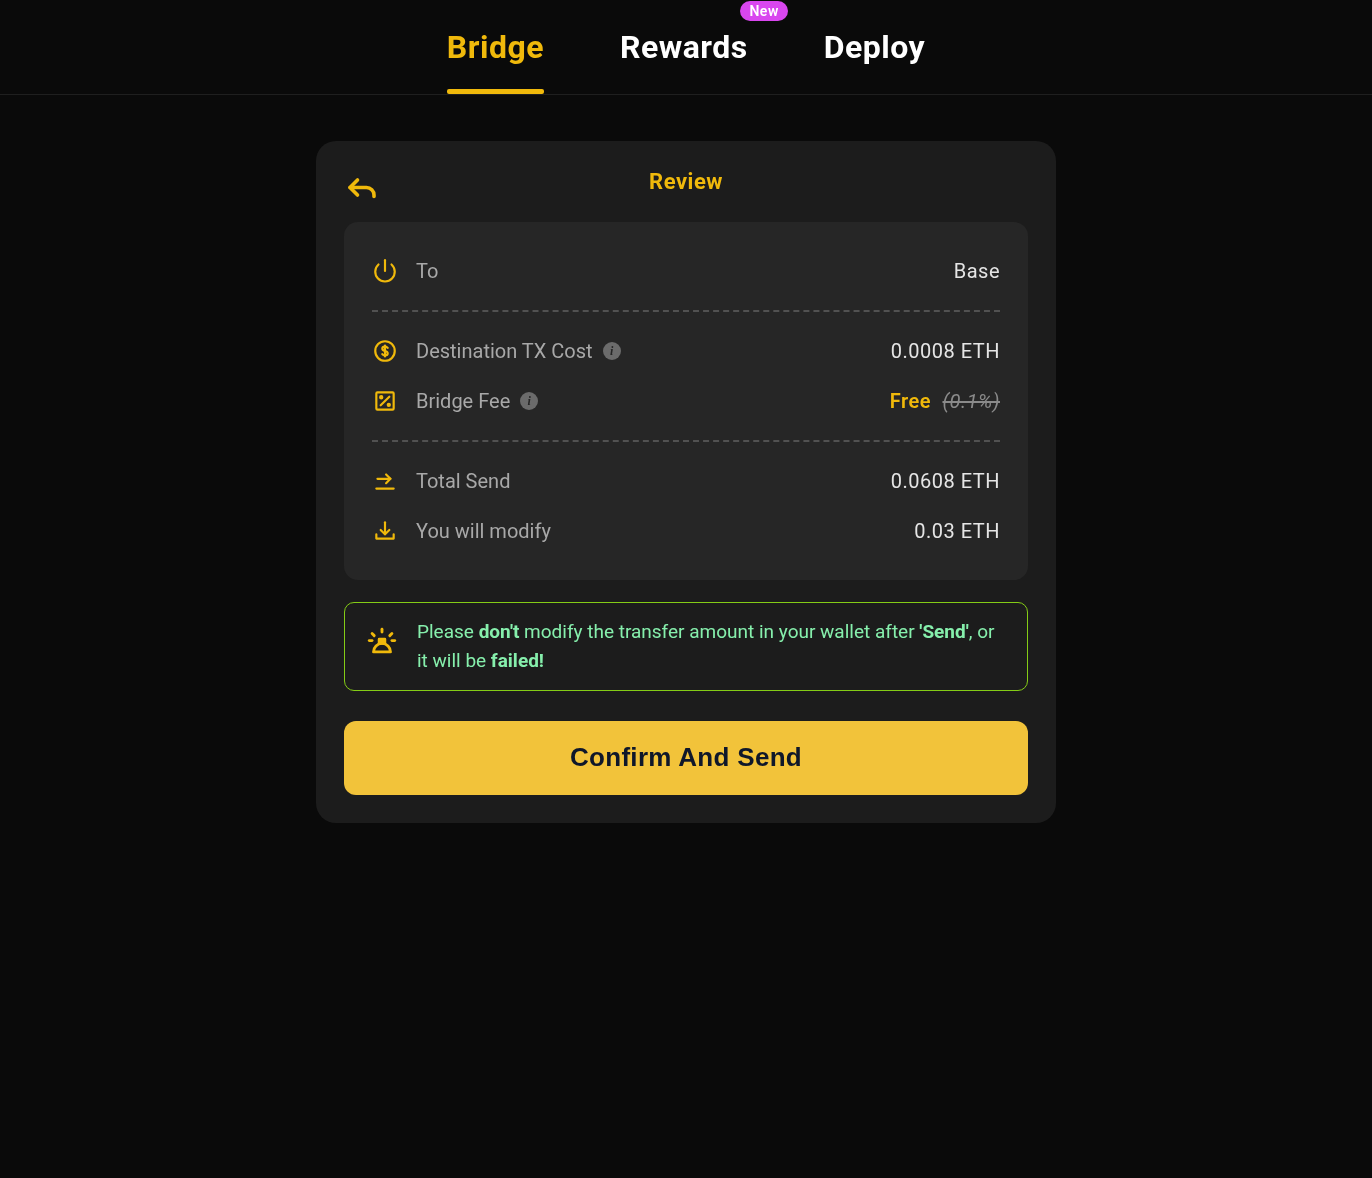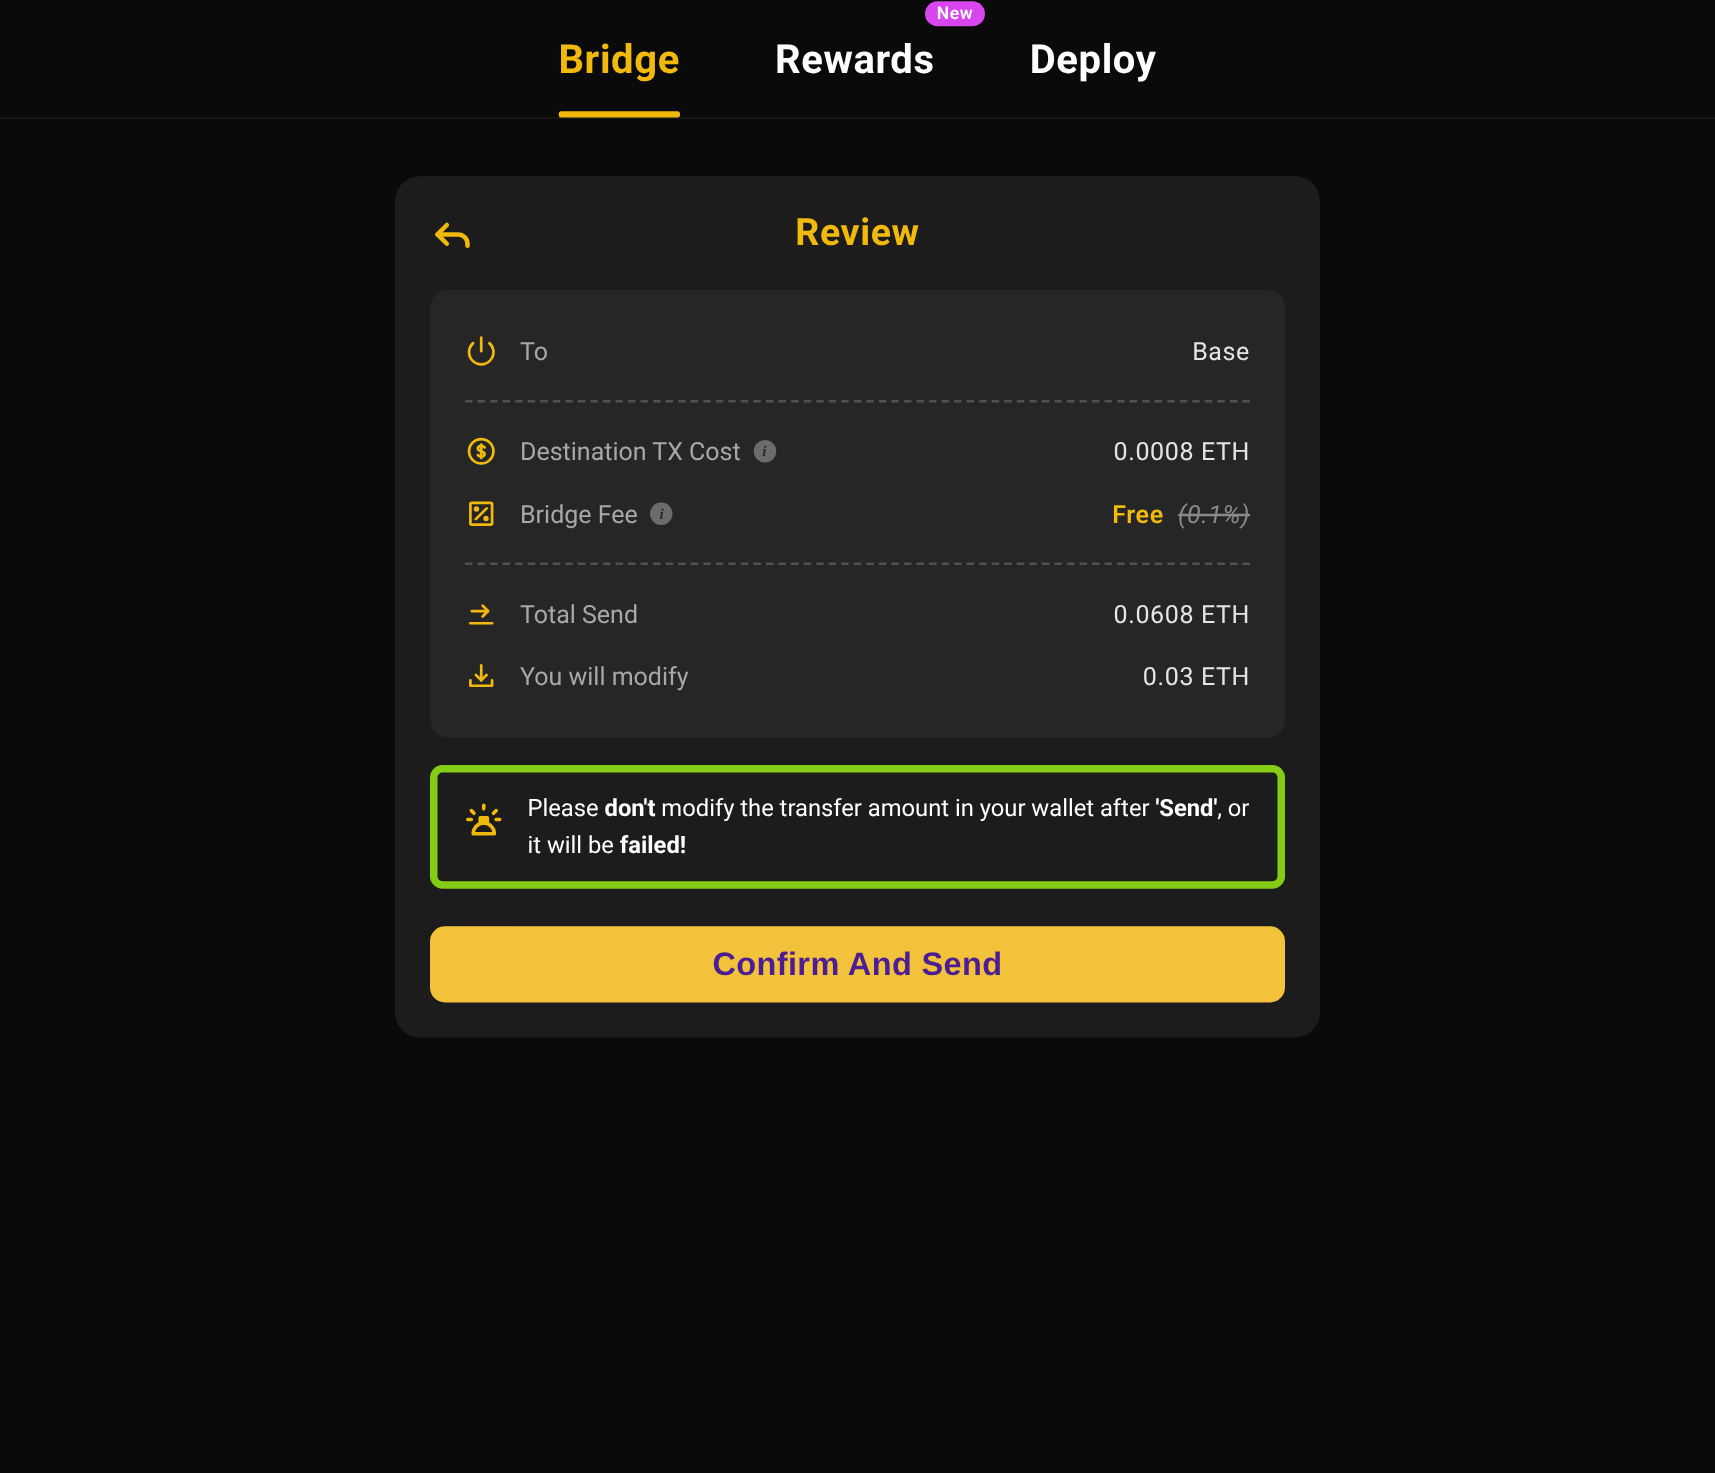--- a/index.html
+++ b/index.html
@@ -63,21 +63,21 @@
       margin-bottom:28px;
     }
     .back-btn {
       position:absolute;
       left:0; top:2px;
       width:36px; height:36px;
       cursor:pointer;
       color:#f0b90b;
     }
     .title {
-      font-size:30px;
+      font-size:22px;
       font-weight:700;
       color:#f0b90b;
       letter-spacing:.5px;
     }
     
     .panel {
       background:#262626;
       border-radius:14px;
       padding:24px 28px;
     }
@@ -124,42 +124,42 @@
     .fee-value { color:#f0b90b; font-weight:600; }
     .fee-strike {
       color:#8a8a8a;
       font-style:italic;
       text-decoration:line-through;
       margin-left:6px;
     }
     
     .warn {
       margin-top:22px;
-      border:6px solid #84cc16;
+      border:1px solid #84cc16;
       border-radius:10px;
       padding:14px 20px;
       display:flex;
       gap:18px;
       align-items:center;
-      color:#ffffff;
+      color:#86efac;
       font-size:19px;
       line-height:1.55;
     }
     .warn .icon { flex:0 0 34px; color:#f0b90b; }
     .warn .icon svg { width:34px; height:34px; }
     .warn b { font-weight:700; }
     
     .confirm-btn {
       margin-top:30px;
       width:100%;
-      height:61px;
+      height:74px;
       border:none;
       border-radius:12px;
       background:#f2c33a;
-      color:#4c1d95;
+      color:#0f172a;
       font-size:26px;
       font-weight:700;
       cursor:pointer;
       letter-spacing:.3px;
     }
   </style>
 </head>
 <body>
 
 <div class="nav">

